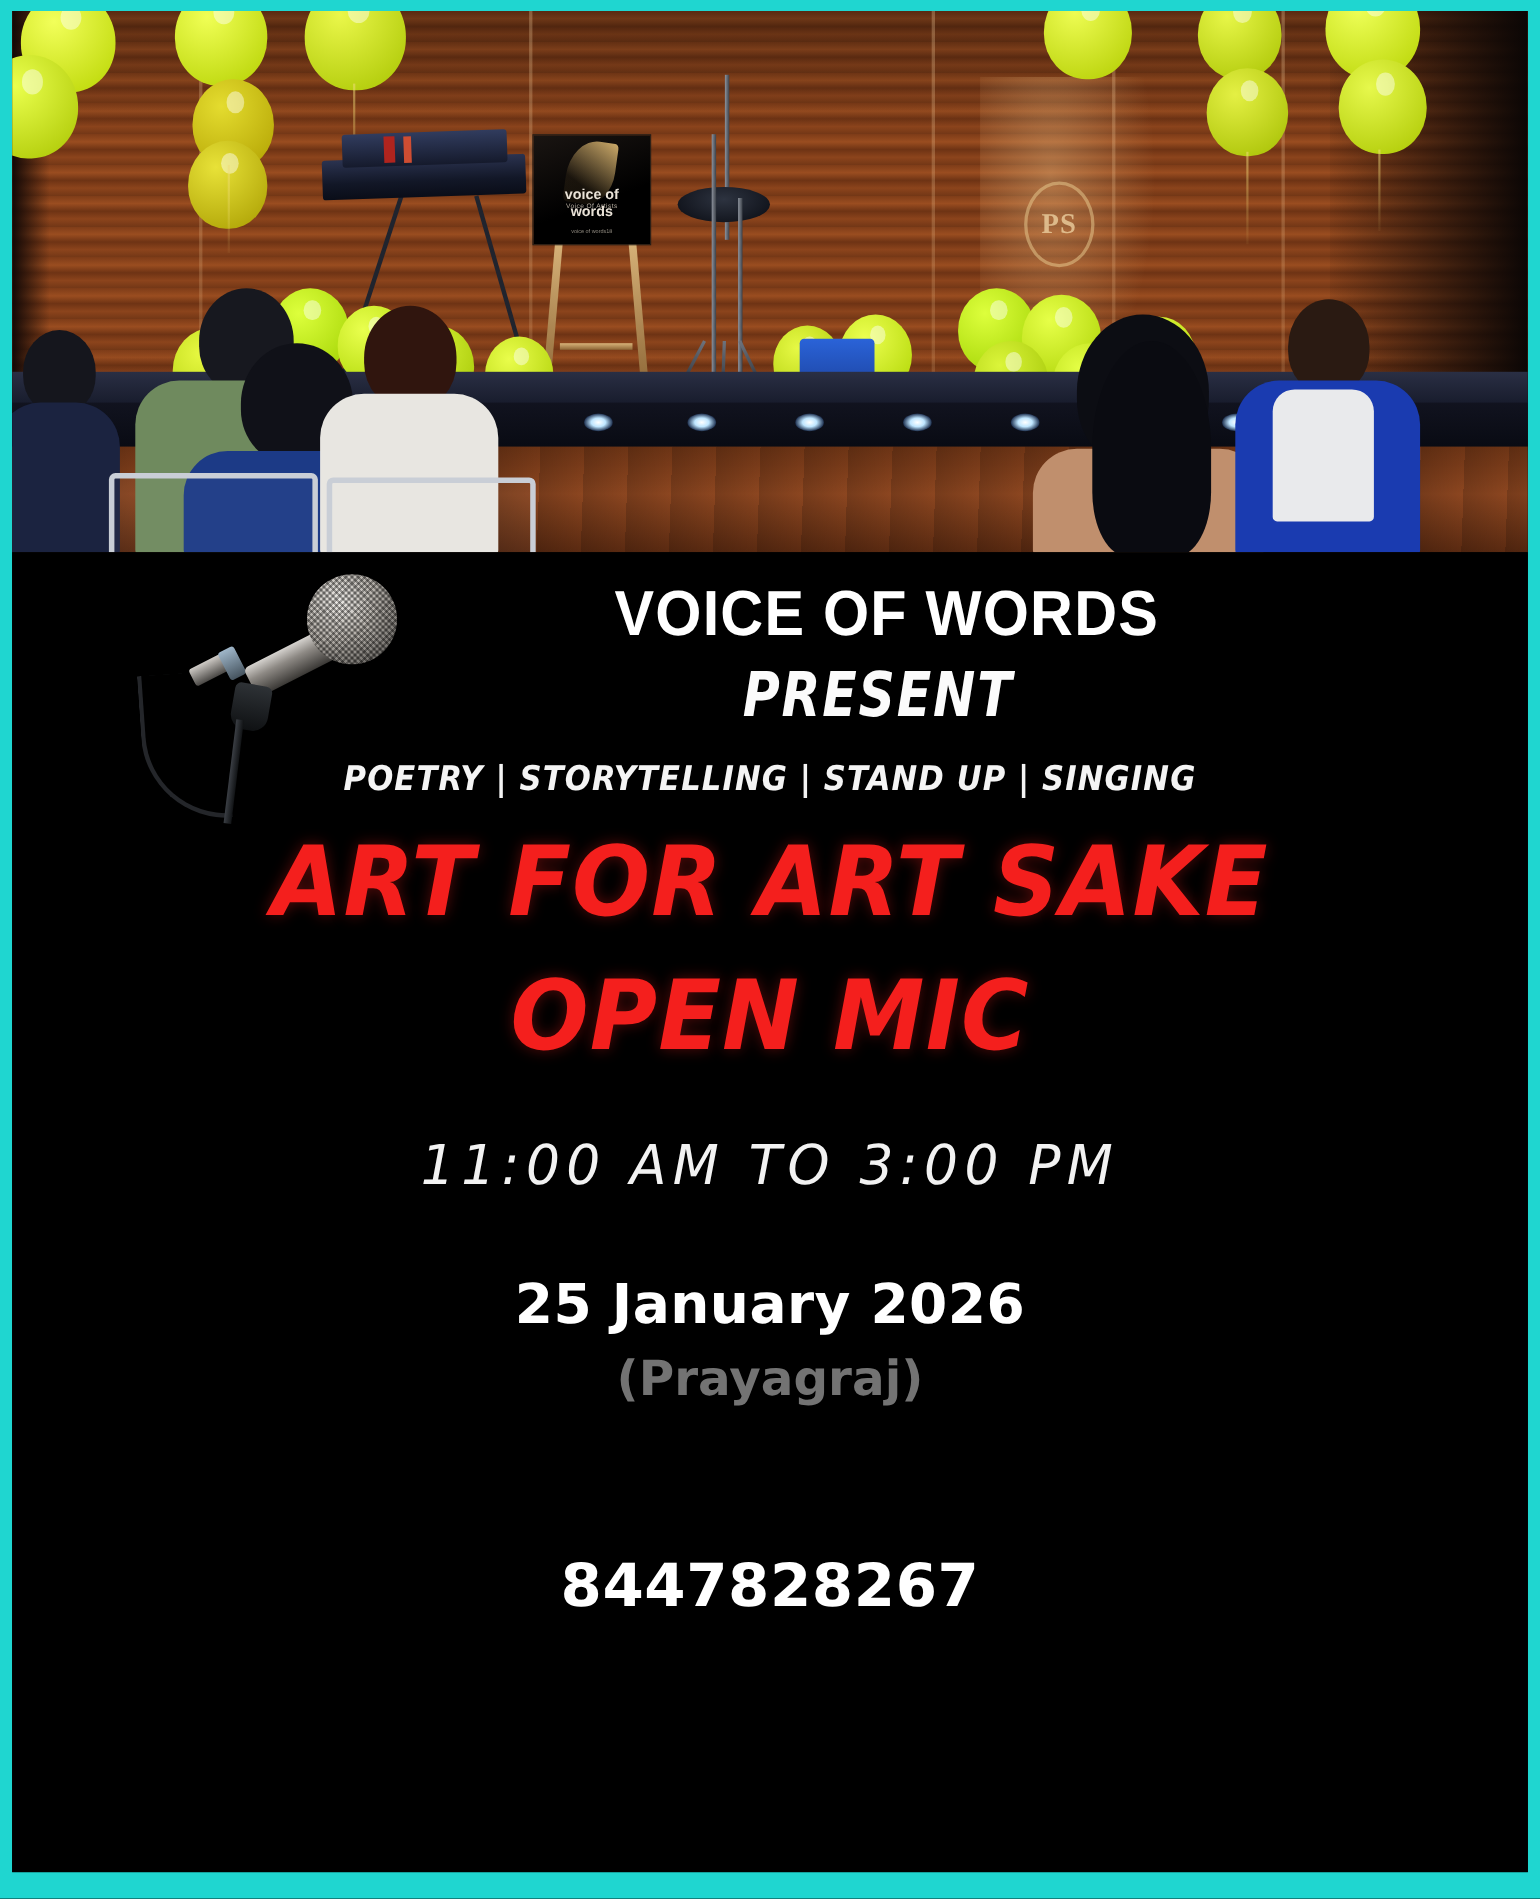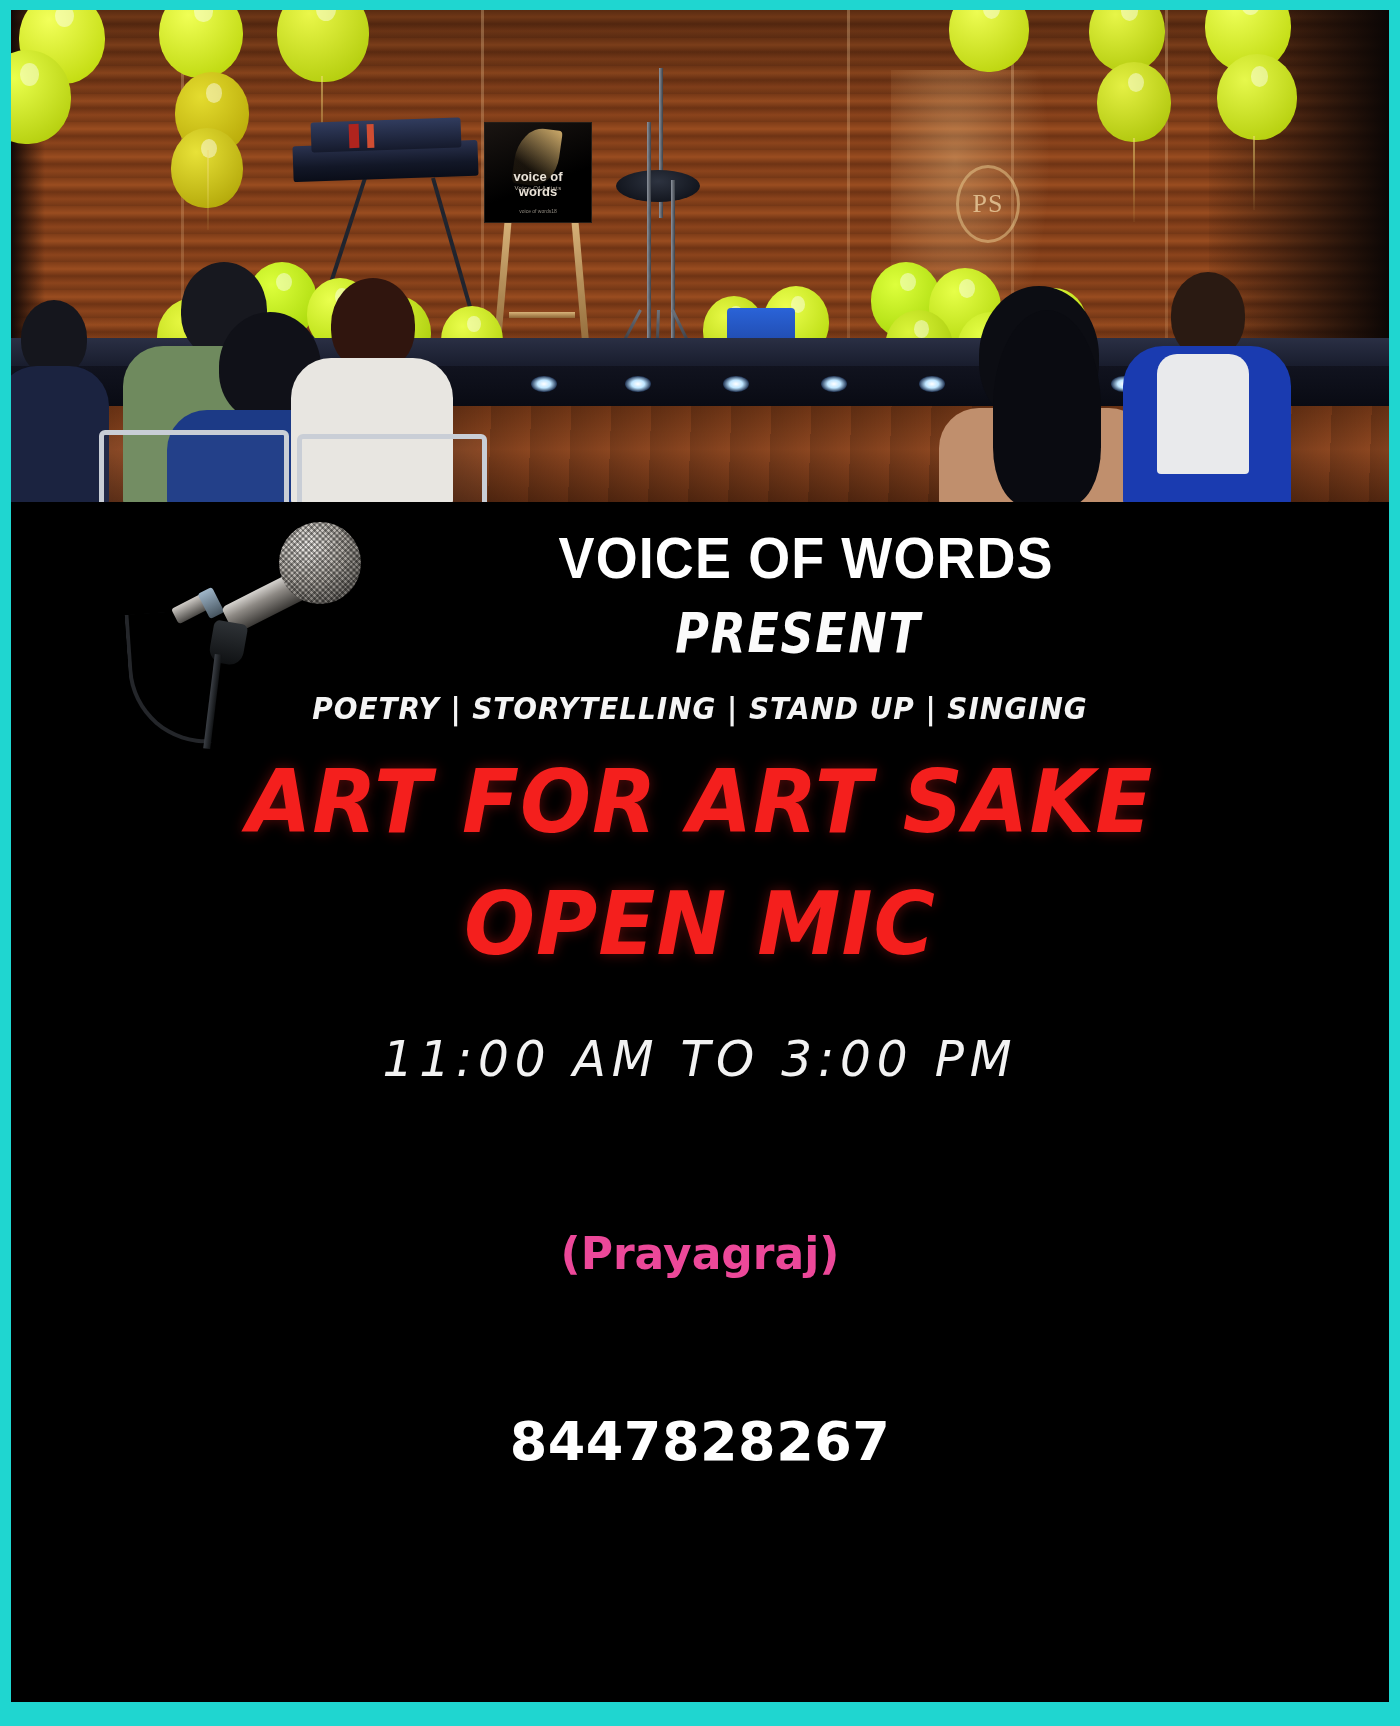--- a/index.html
+++ b/index.html
@@ -66,28 +66,28 @@
     position: absolute; left: 0; top: 0; width: 34px; height: 100%;
     background: linear-gradient(90deg, #120806 0%, rgba(18,8,6,0.0) 100%);
   }
   .side-dark-r {
     position: absolute; right: 0; top: 0; width: 180px; height: 100%;
     background: linear-gradient(270deg, #0b0605 0%, rgba(11,6,5,0.05) 100%);
   }
   
   .medallion {
     position: absolute;
-    left: 945px; top: 155px;
+    left: 920px; top: 155px;
     width: 58px; height: 72px;
     border: 3px solid rgba(228,196,138,0.55);
     border-radius: 50%;
     color: rgba(240,214,166,0.75);
     font-family: "Liberation Serif", serif;
     font-size: 26px;
-    font-weight: normal;
+    font-weight: bold;
     display: flex; align-items: center; justify-content: center;
     letter-spacing: 1px;
   }
   .pillar-light {
     position: absolute; left: 880px; top: 60px;
     width: 160px; height: 300px;
     background: radial-gradient(ellipse at 40% 30%, rgba(255,212,150,0.35), rgba(255,180,110,0.0) 70%);
   }
 
   
@@ -336,21 +336,21 @@
   .date {
     top: 655px;
     color: #ffffff;
     font-size: 50px;
     font-weight: bold;
     letter-spacing: 0.4px;
     font-family: "DejaVu Sans", sans-serif;
   }
   .city {
     top: 726px;
-    color: #ec4899;
+    color: #737373;
     font-size: 44px;
     font-weight: bold;
     font-family: "DejaVu Sans", sans-serif;
   }
   .query {
     top: 845px;
     color: #efefef;
     font-size: 43px;
     font-weight: 400;
     letter-spacing: 6px;
@@ -493,18 +493,19 @@
         <div class="mic-stand"></div>
       </div>
 
       <div class="txt brand">VOICE OF WORDS</div>
       <div class="txt present">PRESENT</div>
       <div class="txt genres">POETRY | STORYTELLING | STAND UP | SINGING</div>
       <div class="txt title1">ART FOR ART SAKE</div>
       <div class="txt title2">OPEN MIC</div>
 
       <div class="txt time">11:00 AM TO 3:00 PM</div>
+      <div class="txt date">25 January 2026</div>
       <div class="txt city">(Prayagraj)</div>
       <div class="txt phone">8447828267</div>
     </div>
 
   </div>
 </div>
 
 </body></html>

